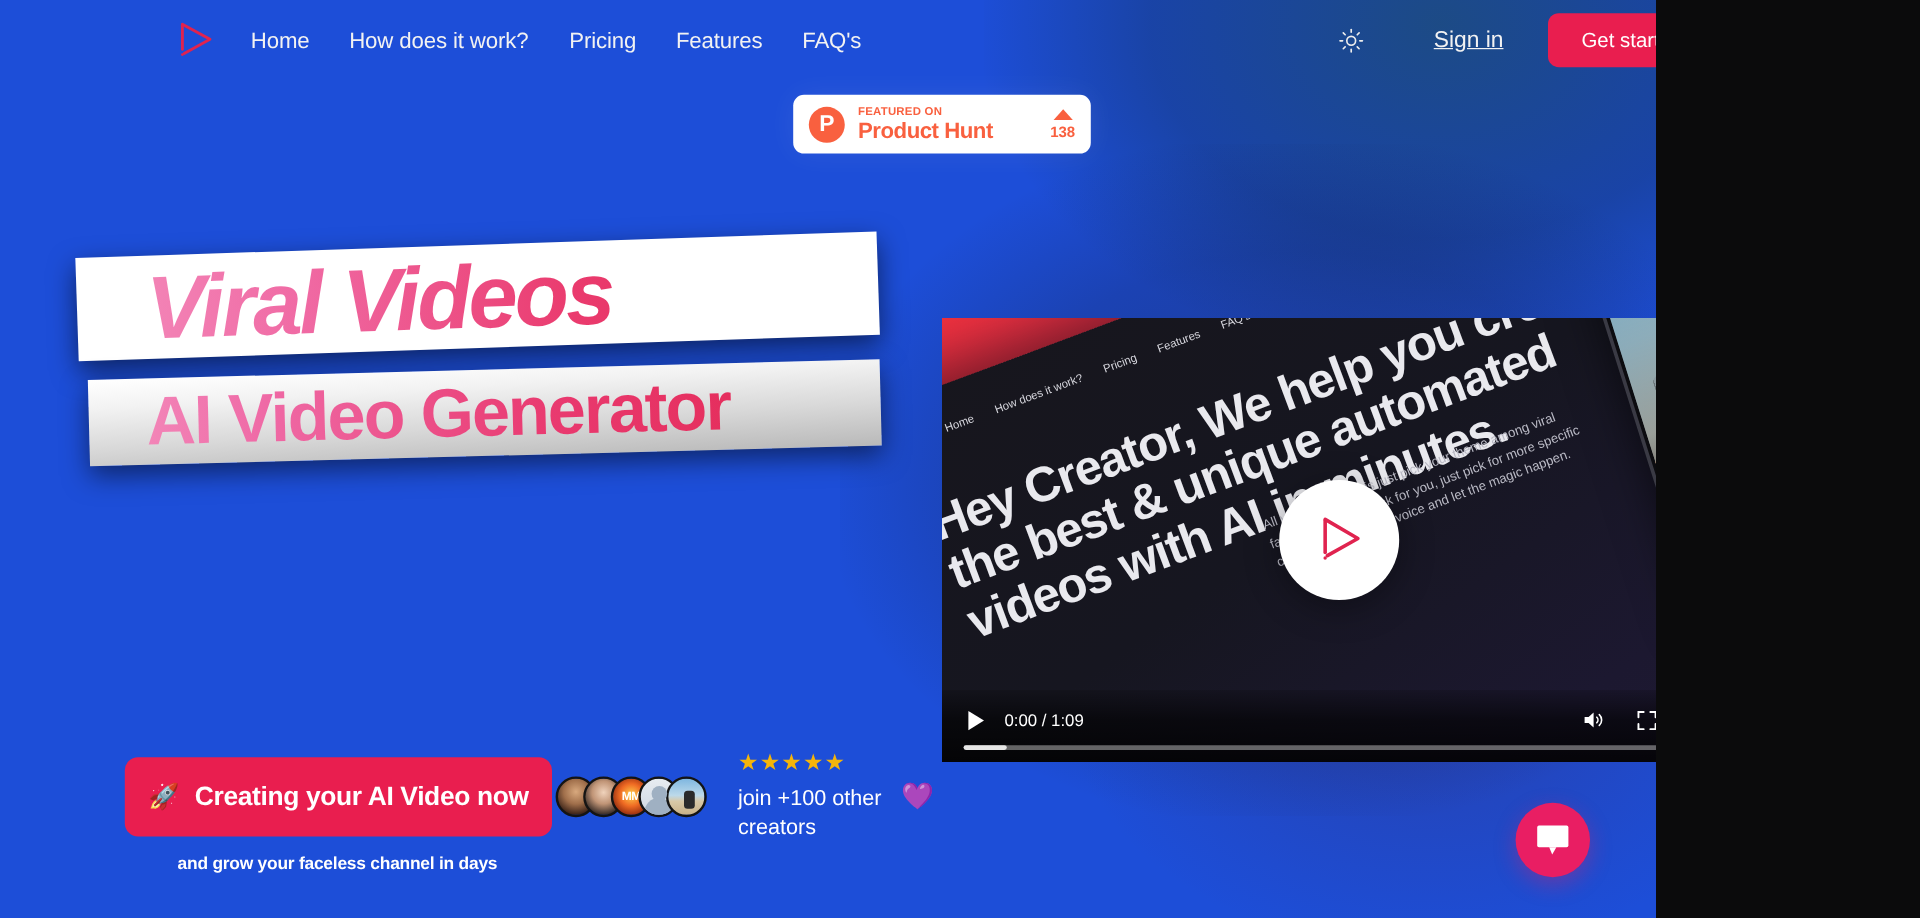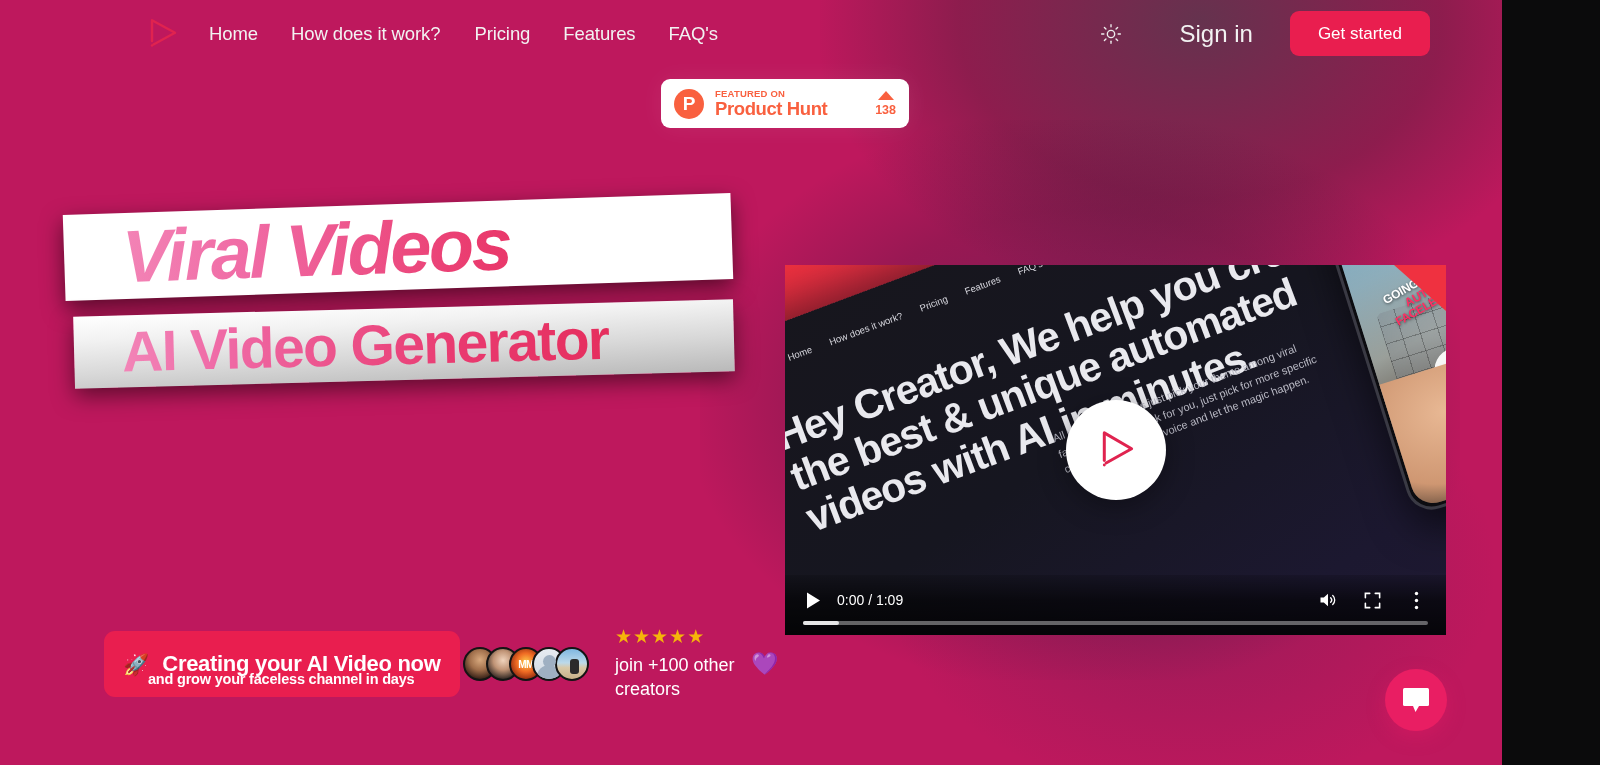--- a/index.html
+++ b/index.html
@@ -8,23 +8,23 @@
     width: 1600px;
     height: 765px;
     overflow: hidden;
     background: #0b0b0c;
     font-family: "Liberation Sans", sans-serif;
     -webkit-font-smoothing: antialiased;
   }
 
   #page {
     position: relative;
-    width: 1502px;
+    width: 1380px;
     height: 765px;
-    background: #be185d;
+    background: #1d4ed8;
     overflow: hidden;
   }
 
   
   .glow-teal {
     position: absolute;
     left: 820px; top: -260px;
     width: 760px; height: 560px;
     background: radial-gradient(ellipse at center, rgba(28,72,66,.55) 0%, rgba(16,40,38,.28) 45%, rgba(13,13,14,0) 72%);
     pointer-events: none;
@@ -92,24 +92,25 @@
     gap: 0;
   }
   .theme-toggle {
     width: 34px; height: 34px;
     display: flex; align-items: center; justify-content: center;
     cursor: pointer;
     margin-right: 52px;
   }
   .signin {
     color: #f2f2f2;
-    font-size: 24px;
+    font-size: 19px;
     cursor: pointer;
     margin-right: 37px;
     white-space: nowrap;
+    text-decoration: underline;
   }
   .get-started {
     background: #e91e4f;
     color: #ffffff;
     font-size: 17px;
     font-weight: 400;
     border: none;
     border-radius: 9px;
     padding: 0 28px;
     height: 45px;
@@ -341,21 +342,21 @@
   .review-text {
     margin-top: 7px;
     color: #ffffff;
     font-size: 18px;
     line-height: 1.35;
   }
   .heart { margin-left: 16px; font-size: 22px; line-height: 1; align-self: center; }
 
   .grow-line {
     position: absolute;
-    left: 148px; top: 671px;
+    left: 148px; top: 712px;
     color: #ffffff;
     font-size: 14.5px;
     font-weight: 700;
     letter-spacing: -.2px;
     z-index: 25;
     white-space: nowrap;
   }
 
   
   .video-frame {

